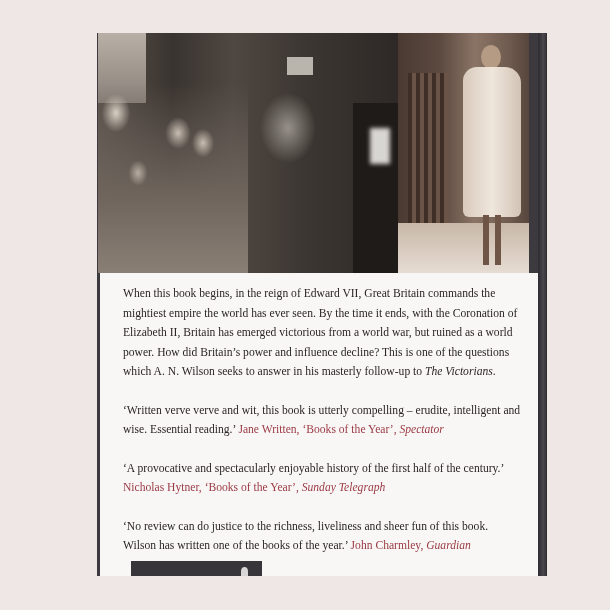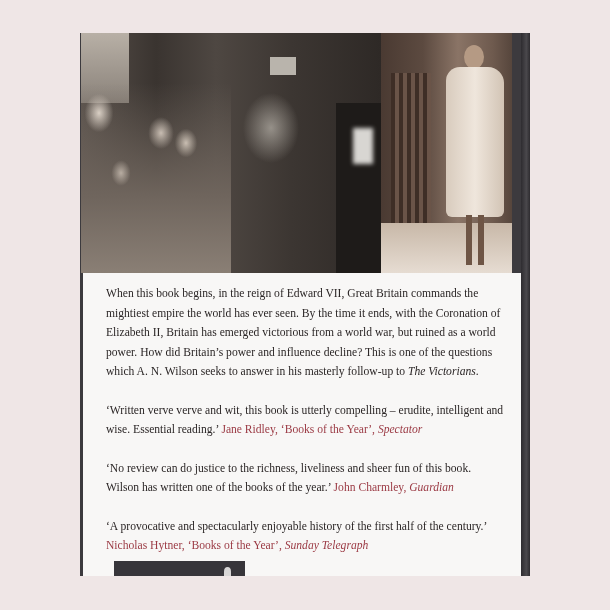--- a/index.html
+++ b/index.html
@@ -5,21 +5,21 @@
     html, body {
       margin: 0;
       padding: 0;
       width: 610px;
       height: 610px;
       background: #efe6e6;
       overflow: hidden;
     }
     .cover {
       position: absolute;
-      left: 80px;
+      left: 97px;
       top: 33px;
       width: 450px;
       height: 543px;
       background: #3c3a3e;
       box-sizing: border-box;
     }
     .photo {
       position: absolute;
       left: 1px;
       top: 0;
@@ -158,25 +158,25 @@
       </div>
       <div class="edge"></div>
     </div>
   </div>
 
   <div class="text-panel">
     <div class="blurb">
       <p><span>When this book begins, in the reign of Edward VII, Great Britain commands the mightiest empire the world has ever seen. By the time it ends, with the Coronation of Elizabeth II, Britain has emerged victorious from a world war, but ruined as a world power. How did Britain’s power and influence decline? This is one of the questions which A. N. Wilson seeks to answer in his masterly follow-up to </span><span class="title-ref">The Victorians</span><span>.</span></p>
     </div>
 
-    <p class="quote"><span>‘Written verve verve and wit, this book is utterly compelling – erudite, intelligent and wise. Essential reading.’</span> <span class="attr">Jane Ridley, ‘Books of the Year’,</span> <span class="attr-pub">Spectator</span></p>
+    <p class="quote"><span>‘Written verve verve and wit, this book is utterly compelling – erudite, intelligent and wise. Essential reading.’</span> <span class="attr">Jane Written, ‘Books of the Year’,</span> <span class="attr-pub">Spectator</span></p>
+
+    <p class="quote"><span>‘A provocative and spectacularly enjoyable history of the first half of the century.’</span> <span class="attr">Nicholas Hytner, ‘Books of the Year’,</span> <span class="attr-pub">Sunday Telegraph</span></p>
 
     <p class="quote"><span>‘No review can do justice to the richness, liveliness and sheer fun of this book. Wilson has written one of the books of the year.’</span> <span class="attr">John Charmley,</span> <span class="attr-pub">Guardian</span></p>
-
-    <p class="quote"><span>‘A provocative and spectacularly enjoyable history of the first half of the century.’</span> <span class="attr">Nicholas Hytner, ‘Books of the Year’,</span> <span class="attr-pub">Sunday Telegraph</span></p>
 
     <div class="logo-block">
       <div class="mark"></div>
     </div>
   </div>
 
   <div class="right-border"></div>
 </div>
 
 </body></html>

